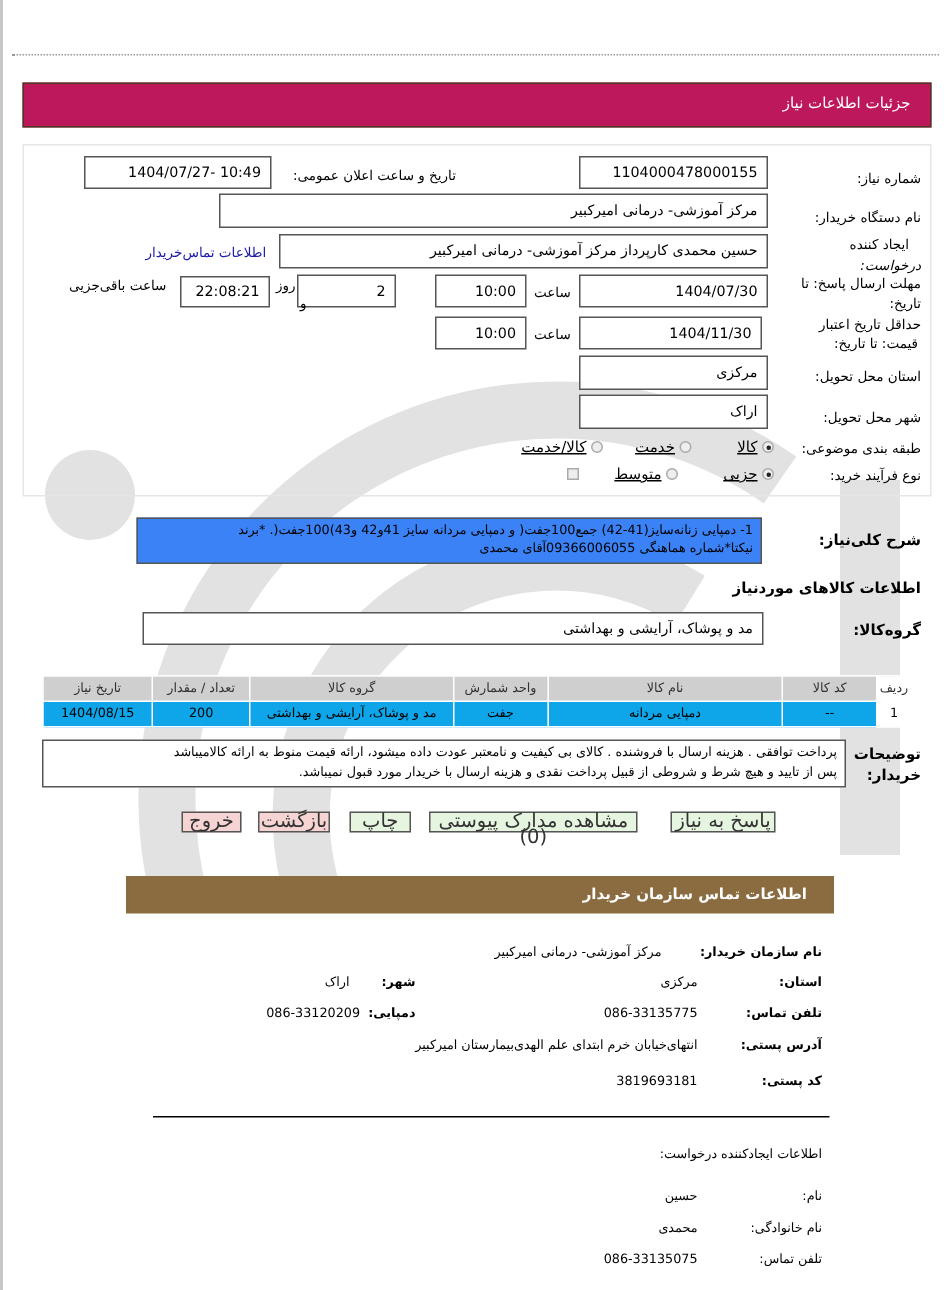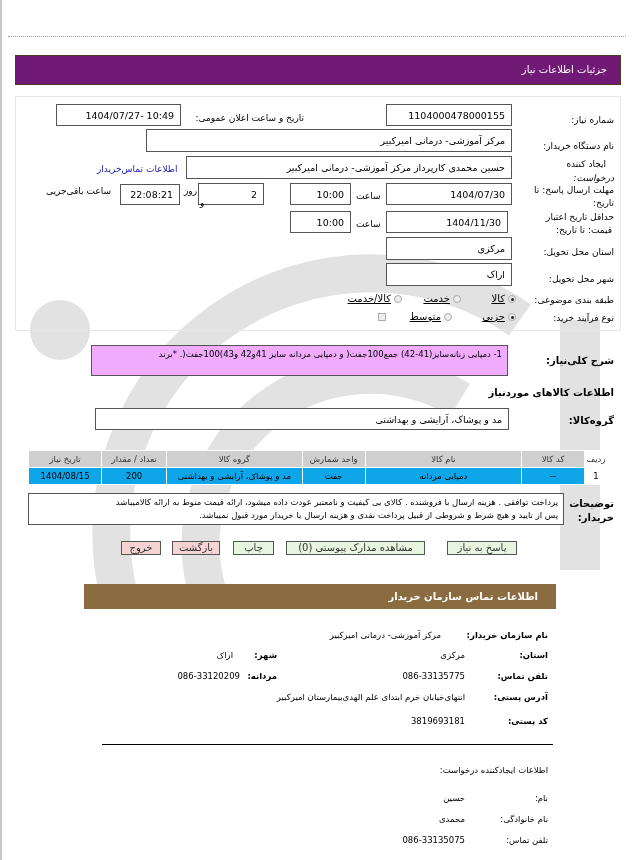--- a/index.html
+++ b/index.html
@@ -10,21 +10,21 @@
     direction: rtl; position: relative;
   }
   .page-border-left { position: absolute; left: 0; top: 0; width: 2px; height: 860px; background: #c8c8c8; }
   .dotline { position: absolute; left: 8px; right: 8px; top: 36px; border-top: 1px dotted #999; }
 
   
   .watermark { position: absolute; left: 0; top: 200px; width: 634px; height: 420px; pointer-events: none; z-index: 0; }
 
   .header-bar {
     position: absolute; left: 15px; top: 55px; width: 606px; height: 30px;
-    background: #701a75; border: 1px solid #4a3a22; color: #fff;
+    background: #be185d; border: 1px solid #4a3a22; color: #fff;
     padding-right: 13px; line-height: 28px; font-size: 10px; z-index: 1;
   }
   .panel {
     position: absolute; left: 15px; top: 96px; width: 606px; height: 235px;
     border: 1px solid #e6e6e6; z-index: 1;
   }
   .abs { position: absolute; z-index: 2; }
   .lbl { position: absolute; z-index: 2; font-size: 9px; white-space: nowrap; text-align: right; line-height: 12px; }
   .box {
     position: absolute; z-index: 2; border: 1px solid #555; background: #fff;
@@ -36,21 +36,21 @@
   .radio { display: inline-block; width: 8px; height: 8px; border-radius: 50%; border: 1px solid #aaa; background: #eee; vertical-align: middle; margin: 0 3px; position: relative; }
   .radio.on::after { content: ""; position: absolute; left: 1.5px; top: 1.5px; width: 3px; height: 3px; border-radius: 50%; background: #222; }
   .check { display: inline-block; width: 8px; height: 8px; border: 1px solid #aaa; background: #eee; vertical-align: middle; margin: 0 3px; }
   .opt { position: absolute; z-index: 2; font-size: 10px; white-space: nowrap; line-height: 12px; text-decoration: underline; }
   .bold-lbl { font-weight: bold; font-size: 10px; }
 
   table.items { position: absolute; left: 28px; top: 450px; width: 580px; border-collapse: collapse; z-index: 2; font-size: 8.5px; }
   table.items th { background: #cfcfcf; color: #333; font-weight: normal; height: 17px; border: 1px solid #fff; text-align: center; }
   table.items td { background: #0ea5e9; height: 17px; text-align: center; border: 1px solid #fff; }
   .btn {
-    position: absolute; z-index: 2; height: 14px; border: 1px solid #555; font-size: 10px;
+    position: absolute; z-index: 2; height: 14px; border: 1px solid #555; font-size: 13px;
     text-align: center; line-height: 11px; color: #333;
   }
   .btn.green { background: #e6f5df; }
   .btn.pink { background: #f7d4d4; }
 
   .contact-bar {
     position: absolute; left: 84px; top: 584px; width: 472px; height: 25px; background: #8b6c41;
     color: #fff; font-weight: bold; font-size: 10px; line-height: 25px; padding-right: 18px; z-index: 2;
   }
   .c-lbl { position: absolute; z-index: 2; font-size: 8.5px; font-weight: bold; white-space: nowrap; }
@@ -132,22 +132,23 @@
   <span class="radio on"></span><span>جزیی</span>
 </div>
 <div class="opt" style="right:179px; top:311px;">
   <span class="radio"></span><span>متوسط</span>
 </div>
 <div class="opt" style="right:245px; top:311px;">
   <span class="check"></span>
 </div>
 
 <div class="lbl bold-lbl" style="right:20px; top:355px;">شرح کلی‌نیاز:</div>
-<div class="abs" style="left:91px; top:345px; width:417px; height:31px; border:1px solid #555; background:#f0abfc; padding:2px 5px; font-size:8.5px; line-height:12px;">
+<div class="abs" style="left:91px; top:345px; width:417px; height:31px; border:1px solid #555; background:#3b82f6; padding:2px 5px; font-size:8.5px; line-height:12px;">
   <div>1- دمپایی زنانه‌سایز(41-42) جمع100جفت( و دمپایی مردانه سایز 41و42 و43)100جفت(. *برند</div>
+  <div>نیکتا*شماره هماهنگی 09366006055آقای محمدی</div>
 </div>
 
 <div class="lbl bold-lbl" style="right:20px; top:387px;">اطلاعات کالاهای موردنیاز</div>
 
 <div class="lbl bold-lbl" style="right:20px; top:415px;">گروه‌کالا:</div>
 <div class="box rtl" style="left:95px; top:408px; width:414px; height:22px;">مد و پوشاک، آرایشی و بهداشتی</div>
 
 <table class="items">
   <thead>
     <tr>
@@ -193,21 +194,21 @@
 <div class="c-lbl" style="right:86px; top:630px;">نام سازمان خریدار:</div>
 <div class="c-val" style="right:193px; top:630px;">مرکز آموزشی- درمانی امیرکبیر</div>
 
 <div class="c-lbl" style="right:86px; top:650px;">استان:</div>
 <div class="c-val" style="right:169px; top:650px;">مرکزی</div>
 <div class="c-lbl" style="right:357px; top:650px;">شهر:</div>
 <div class="c-val" style="right:401px; top:650px;">اراک</div>
 
 <div class="c-lbl" style="right:86px; top:671px;">تلفن تماس:</div>
 <div class="c-val" style="right:169px; top:671px;">086-33135775</div>
-<div class="c-lbl" style="right:357px; top:671px;">مردانه:</div>
+<div class="c-lbl" style="right:357px; top:671px;">دمپایی:</div>
 <div class="c-val" style="right:394px; top:671px;">086-33120209</div>
 
 <div class="c-lbl" style="right:86px; top:692px;">آدرس پستی:</div>
 <div class="c-val" style="right:169px; top:692px;">انتهای‌خیابان خرم ابتدای علم الهدی‌بیمارستان امیرکبیر</div>
 
 <div class="c-lbl" style="right:86px; top:716px;">کد پستی:</div>
 <div class="c-val" style="right:169px; top:716px;">3819693181</div>
 
 <div class="sep"></div>
 

